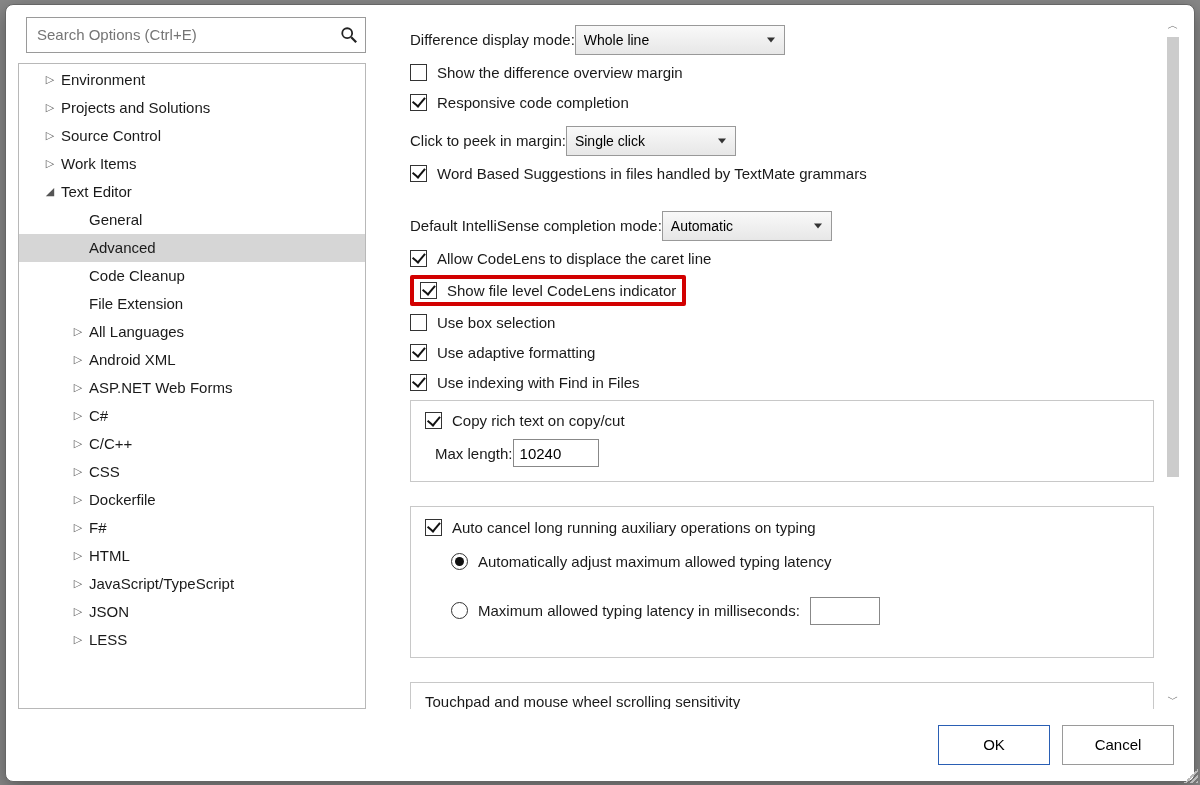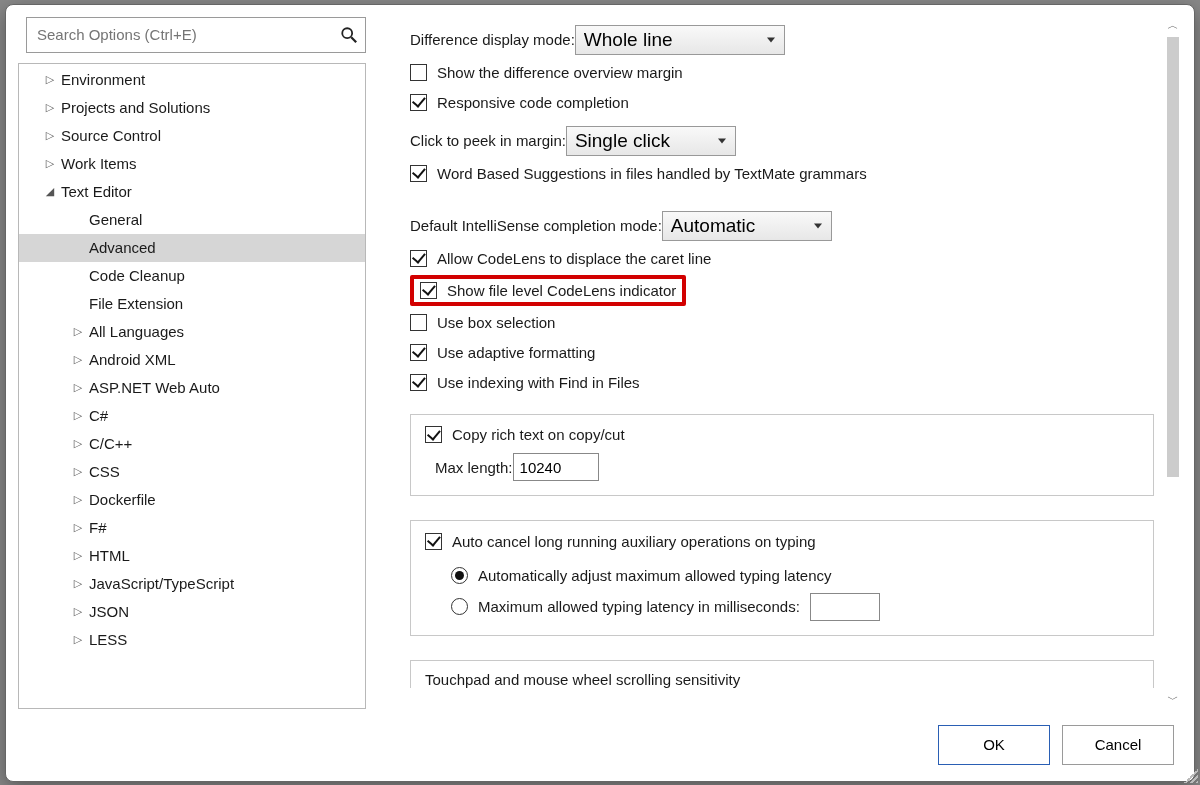--- a/index.html
+++ b/index.html
@@ -121,21 +121,21 @@
     display:flex; flex-direction:column; align-items:center;
     background:#fff;
   }
   .content-sb .arrow { width:18px; height:18px; display:flex; align-items:center; justify-content:center; color:#666; font-size:11px;}
   .content-sb .track { flex:1; width:18px; position:relative; }
   .content-sb .thumb { position:absolute; left:3px; right:3px; top:2px; height:440px; background:#cccccc; }
   .row { display:flex; align-items:center; margin: 4px 0; min-height: 28px; }
   .lbl { font-size: 15px; }
   select.combo {
     height: 30px;
-    font-size: 19px;
+    font-size: 14px;
     border: 1px solid #999;
     background: linear-gradient(#f9f9f9,#e7e7e7);
     padding: 2px 28px 2px 8px;
     appearance: none;
     -webkit-appearance: none;
     position: relative;
   }
   .combo-wrap { position: relative; display:inline-block;}
   .combo-wrap::after {
     content: ""; position:absolute; right:10px; top:50%; width:0;height:0;
@@ -166,21 +166,21 @@
   .section-group {
     border: 1px solid #c8c8c8;
     padding: 10px 14px;
     margin-top: 8px;
   }
   .section-group .chead { margin-top:-24px; background:#fff; display:inline-flex; align-items:center; gap:10px; padding-right:8px;}
   .section-inset { margin-left: 10px; }
   input.num {
     height: 28px; width: 86px; font-size:15px; padding:2px 6px; border:1px solid #888;
   }
-  .radio { display:flex; align-items:center; gap:10px; margin:4px 0; min-height:27px; padding-left:26px;}
+  .radio { display:flex; align-items:center; gap:10px; margin:22px 0; min-height:27px; padding-left:26px;}
   .rb { width:17px;height:17px;border:1.5px solid #333;border-radius:50%;display:inline-flex;align-items:center;justify-content:center;flex-shrink:0;}
   .rb.on::after { content:""; width:9px;height:9px;background:#111;border-radius:50%; }
   .footer {
     height: 72px;
     display:flex;
     justify-content:flex-end;
     align-items:center;
     gap: 12px;
     padding: 0 20px;
   }
@@ -255,21 +255,21 @@
             <div class="tree-item depth2">
               <span class="glyph">▷</span>
               <span>All Languages</span>
             </div>
             <div class="tree-item depth2">
               <span class="glyph">▷</span>
               <span>Android XML</span>
             </div>
             <div class="tree-item depth2">
               <span class="glyph">▷</span>
-              <span>ASP.NET Web Auto</span>
+              <span>ASP.NET Web Forms</span>
             </div>
             <div class="tree-item depth2">
               <span class="glyph">▷</span>
               <span>C#</span>
             </div>
             <div class="tree-item depth2">
               <span class="glyph">▷</span>
               <span>C/C++</span>
             </div>
             <div class="tree-item depth2">
@@ -350,21 +350,21 @@
         </div>
         <div class="chk">
           <span class="cb checked"></span>
           <span>Use adaptive formatting</span>
         </div>
         <div class="chk">
           <span class="cb checked"></span>
           <span>Use indexing with Find in Files</span>
         </div>
 
-        <div class="section-group" style="margin-top:18px">
+        <div class="section-group" style="margin-top:4px">
           <div class="chead">
             <span class="cb checked"></span>
             <span>Copy rich text on copy/cut</span>
           </div>
           <div class="row section-inset" style="margin-top:10px">
             <span class="lbl">Max length:</span>
             <input class="num" value="10240" style="">
           </div>
         </div>
 

